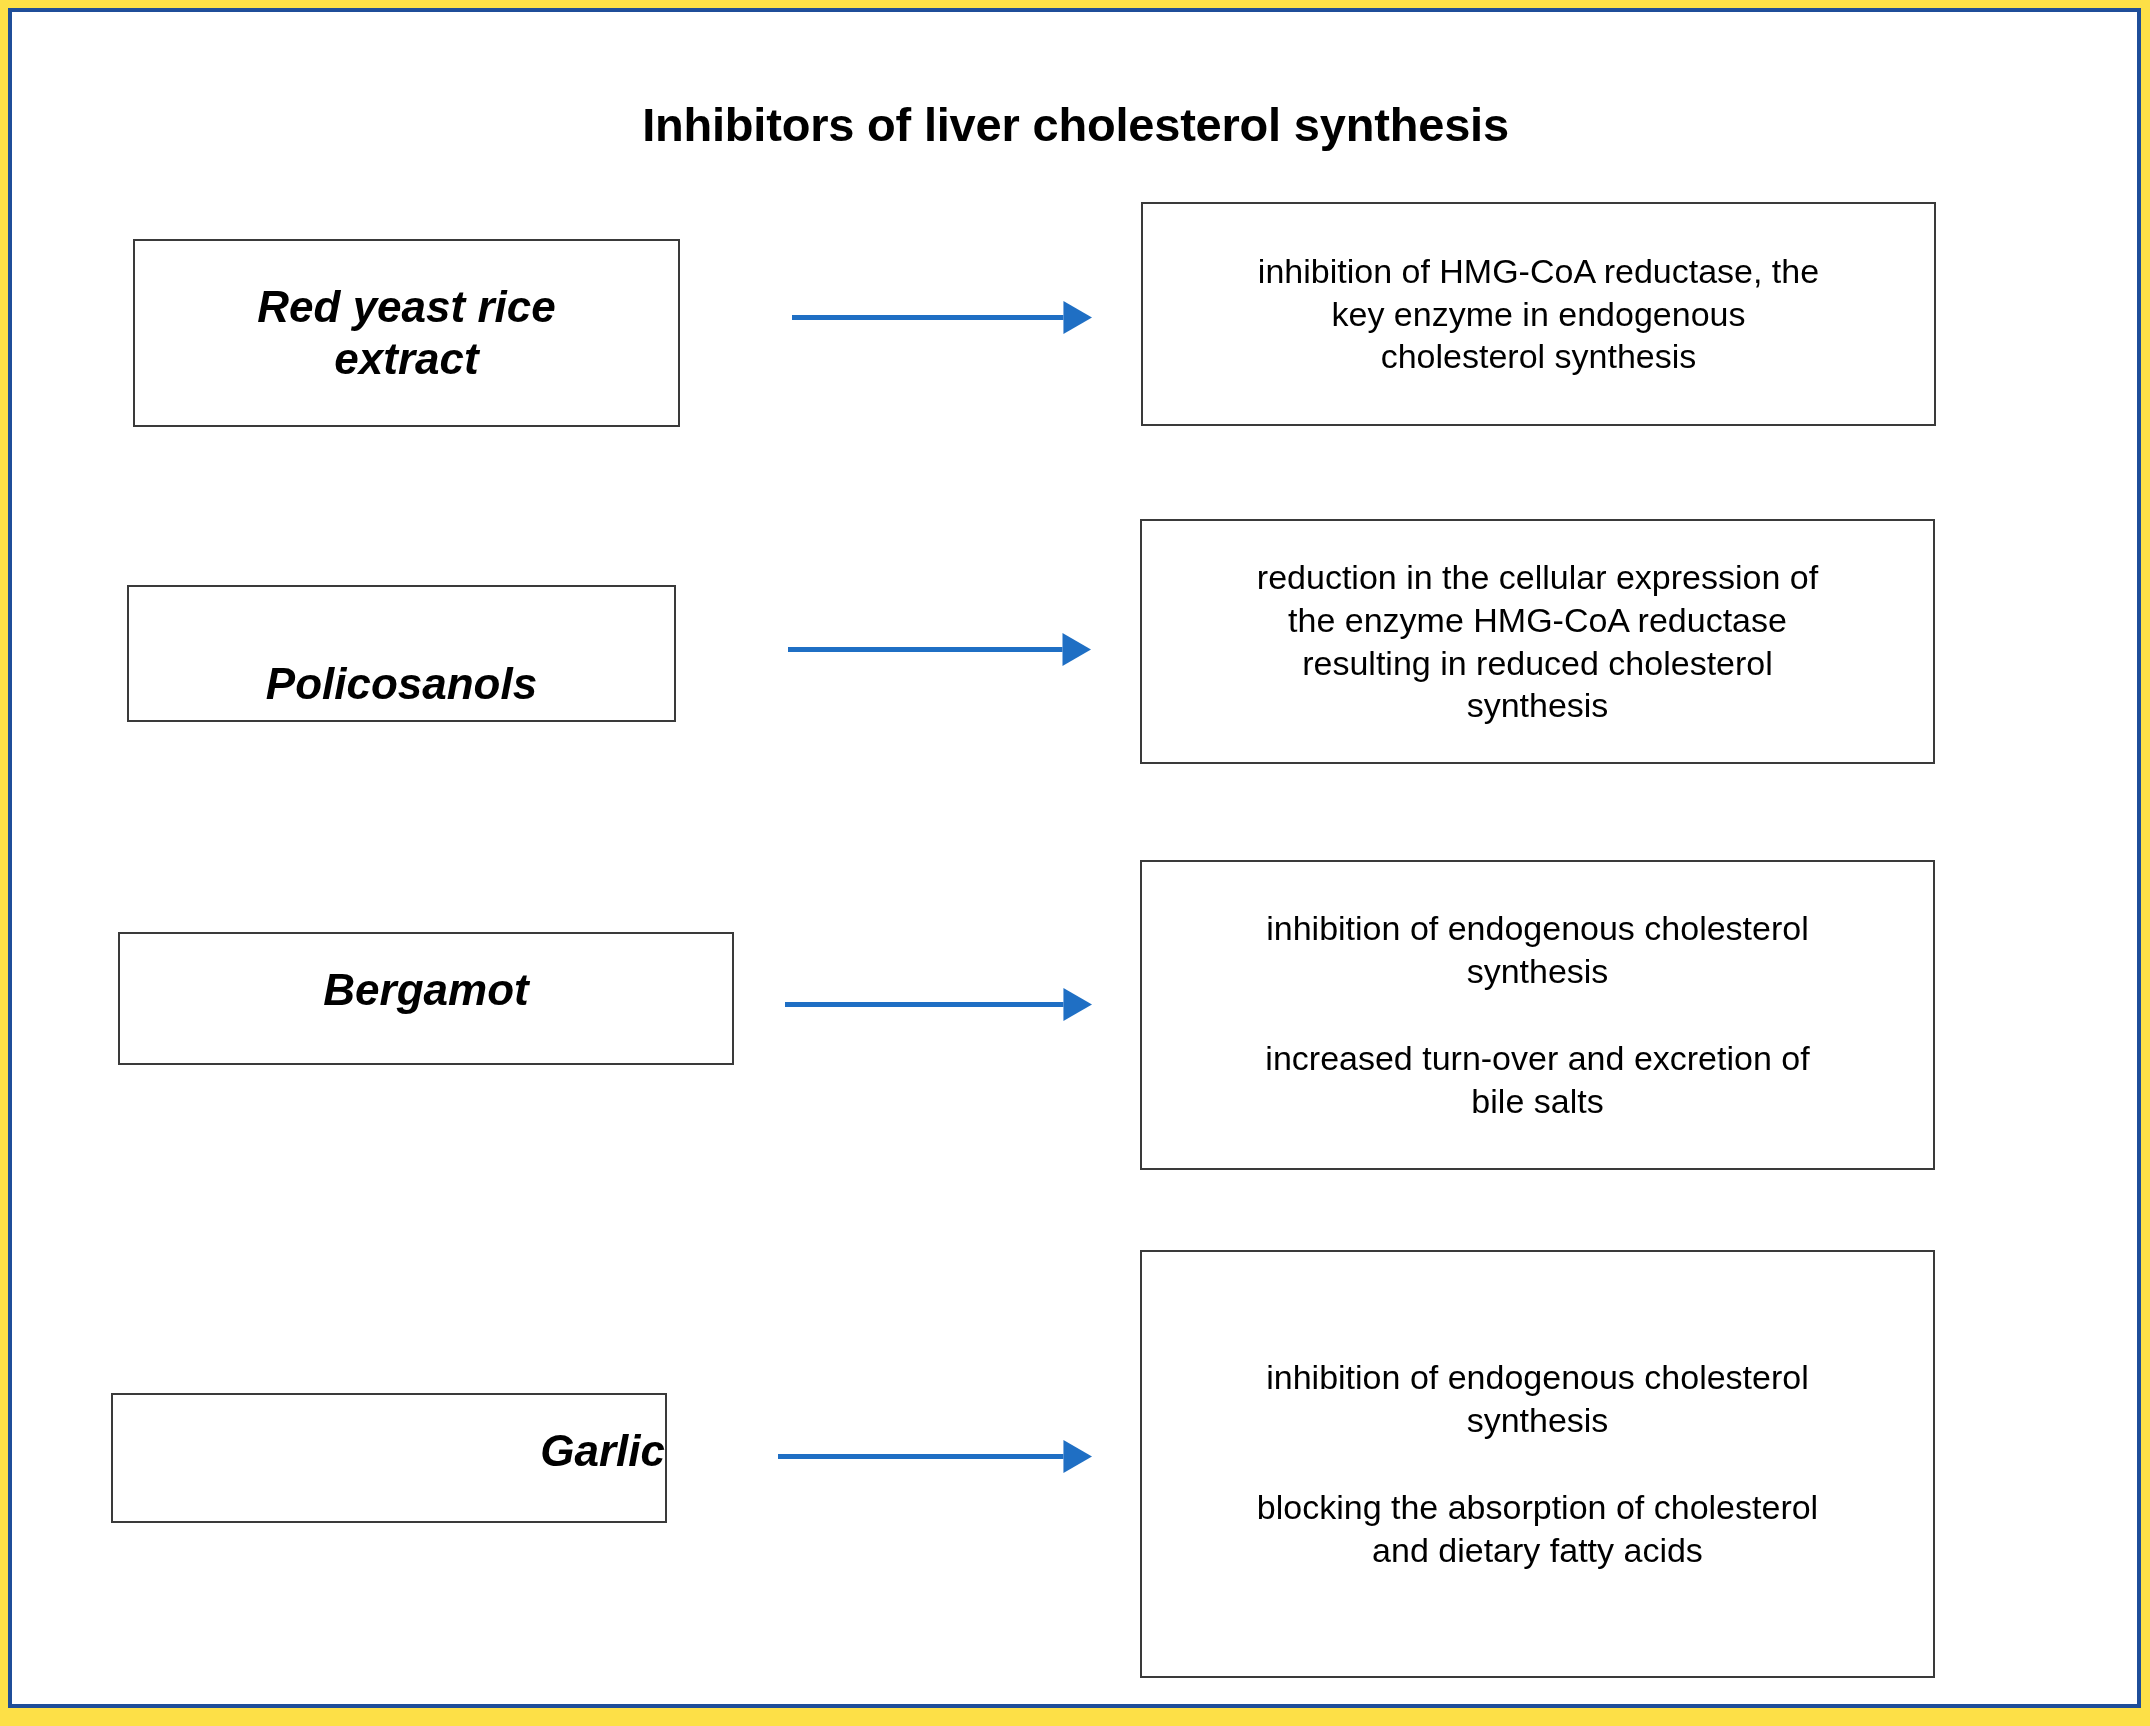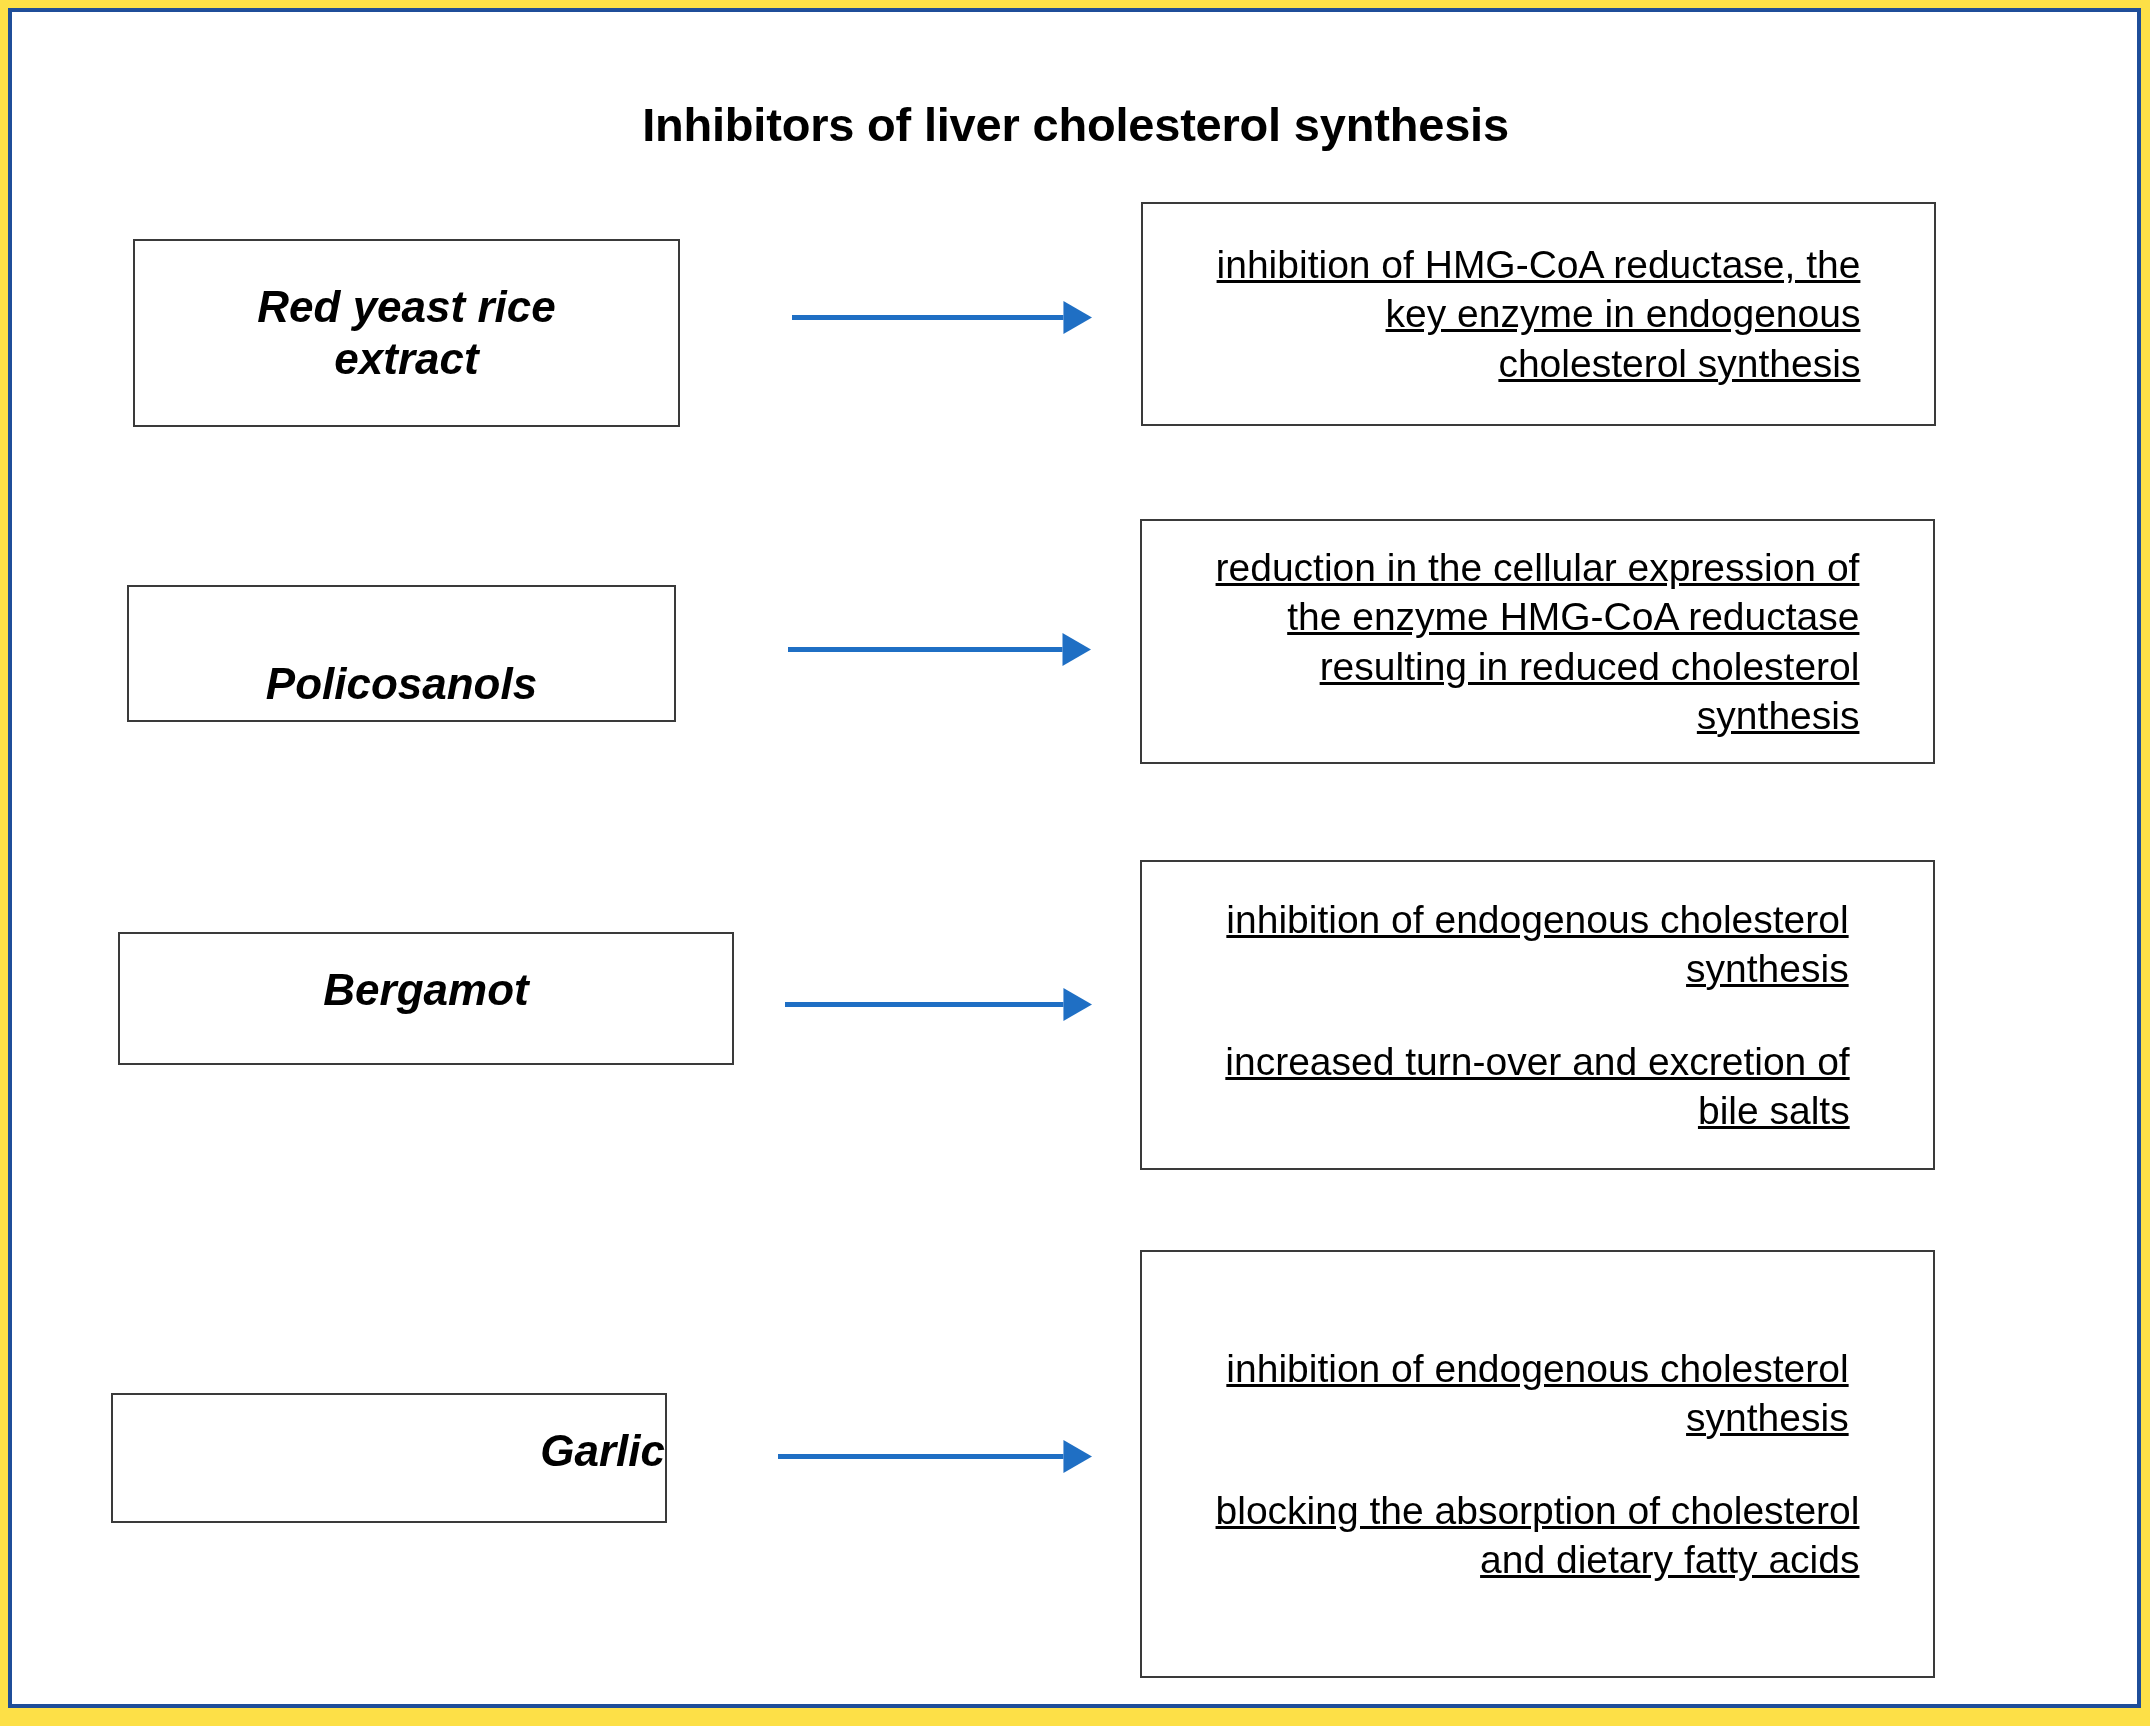--- a/index.html
+++ b/index.html
@@ -56,26 +56,25 @@
     font-style: italic;
     color: #000000;
     text-align: center;
     line-height: 1.18;
     white-space: pre-line;
   }
   .right-box {
     padding: 11.4px 18.5px;
   }
   .right-box .node-para {
-    font-size: 39px;
+    font-size: 34px;
     color: #000000;
-    text-align: right;
+    text-align: center;
     line-height: 1.26;
     white-space: pre-line;
-    text-decoration: underline;
   }
   .right-box .node-para + .node-para {
     margin-top: 44px;
   }
   
   .arrow {
     position: absolute;
     height: 43px;
   }
   .arrow svg { display: block; }

